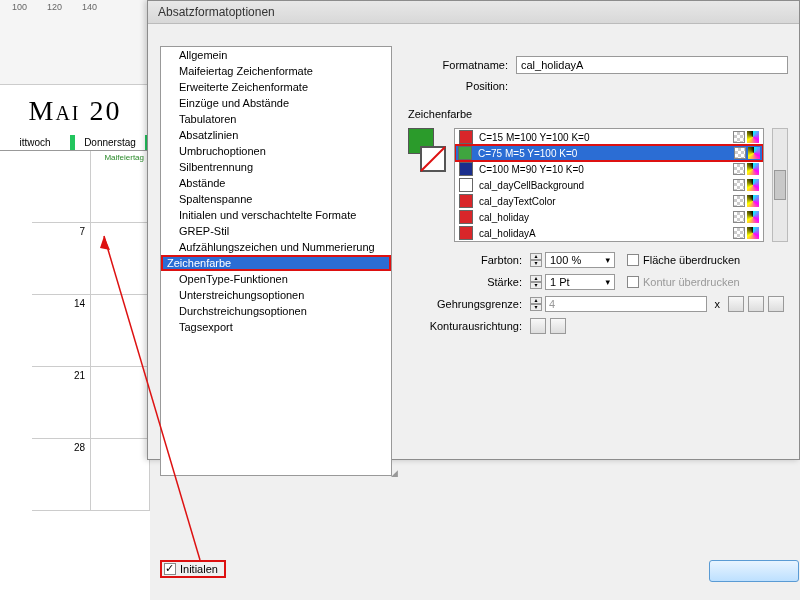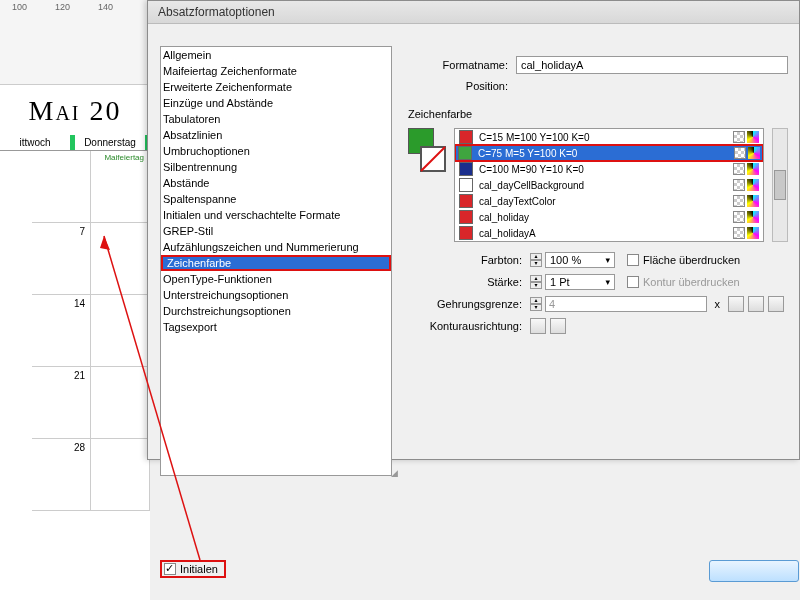--- a/index.html
+++ b/index.html
@@ -1,37 +1,37 @@
 <!DOCTYPE html>
 <html><head>
 <meta charset="utf-8">
 <style>
 * { box-sizing: border-box; margin: 0; padding: 0; font-family: "Segoe UI", Tahoma, sans-serif; }
 body { width: 800px; height: 600px; background: #f0f0f0; overflow: hidden; position: relative; }
 
 
 .calendar-bg { position: absolute; top: 0; left: 0; width: 150px; height: 600px; background: #fff; }
 .ruler { height: 85px; background: #f5f5f5; border-bottom: 1px solid #ccc; font-size: 9px; color: #666; padding: 2px; }
-.ruler-ticks { display: flex; gap: 28px; margin-left: 10px; }
+.ruler-ticks { display: flex; gap: 20px; margin-left: 10px; }
 .month-title { font-family: "Times New Roman", serif; font-size: 28px; font-variant: small-caps; text-align: center; padding: 10px 0 8px; letter-spacing: 2px; }
 .cal-header { display: flex; border-bottom: 1px solid #999; }
 .cal-header > div { flex: 1; font-size: 10px; text-align: center; padding: 2px; border-right: 5px solid #22c55e; }
 .cal-row { display: flex; height: 72px; border-bottom: 1px solid #ccc; margin-left: 32px; }
 .cal-cell { flex: 1; border-right: 1px solid #ccc; position: relative; }
 .cal-daynum { position: absolute; top: 3px; right: 5px; font-size: 10px; }
 .holiday-label { position: absolute; top: 2px; right: 5px; font-size: 8px; color: #2a8a2a; }
 
 
 .dialog { position: absolute; left: 147px; top: 0; width: 653px; height: 460px; background: #f0f0f0; border: 1px solid #8c8c8c; box-shadow: -2px 0 6px rgba(0,0,0,.2); }
 .dialog-title { background: linear-gradient(#e8e8e8,#d8d8d8); border-bottom: 1px solid #bbb; padding: 4px 10px; font-size: 12px; color: #333; }
 .dialog-body { padding: 12px; position: relative; height: 562px; }
 
 
 .cat-list { position: absolute; left: 12px; top: 22px; width: 232px; height: 430px; background: #fff; border: 1px solid #999; overflow-y: auto; }
-.cat-item { font-size: 11px; padding: 2px 2px; cursor: default; white-space: nowrap; }
+.cat-item { font-size: 11px; padding: 2px 18px; cursor: default; white-space: nowrap; }
 .cat-item.selected { background: #2b6dd4; color: #fff; border: 2px solid #d11; padding: 0 4px; }
 
 
 .right-pane { position: absolute; left: 260px; top: 32px; width: 380px; }
 .form-row { display: flex; align-items: center; margin-bottom: 6px; font-size: 11px; }
 .form-row label { width: 100px; text-align: right; margin-right: 8px; }
 .form-row input[type=text] { flex: 1; border: 1px solid #999; padding: 2px 4px; font-size: 11px; background: #fff; }
 
 .section-title { font-size: 11px; margin: 16px 0 8px 0; }
 

